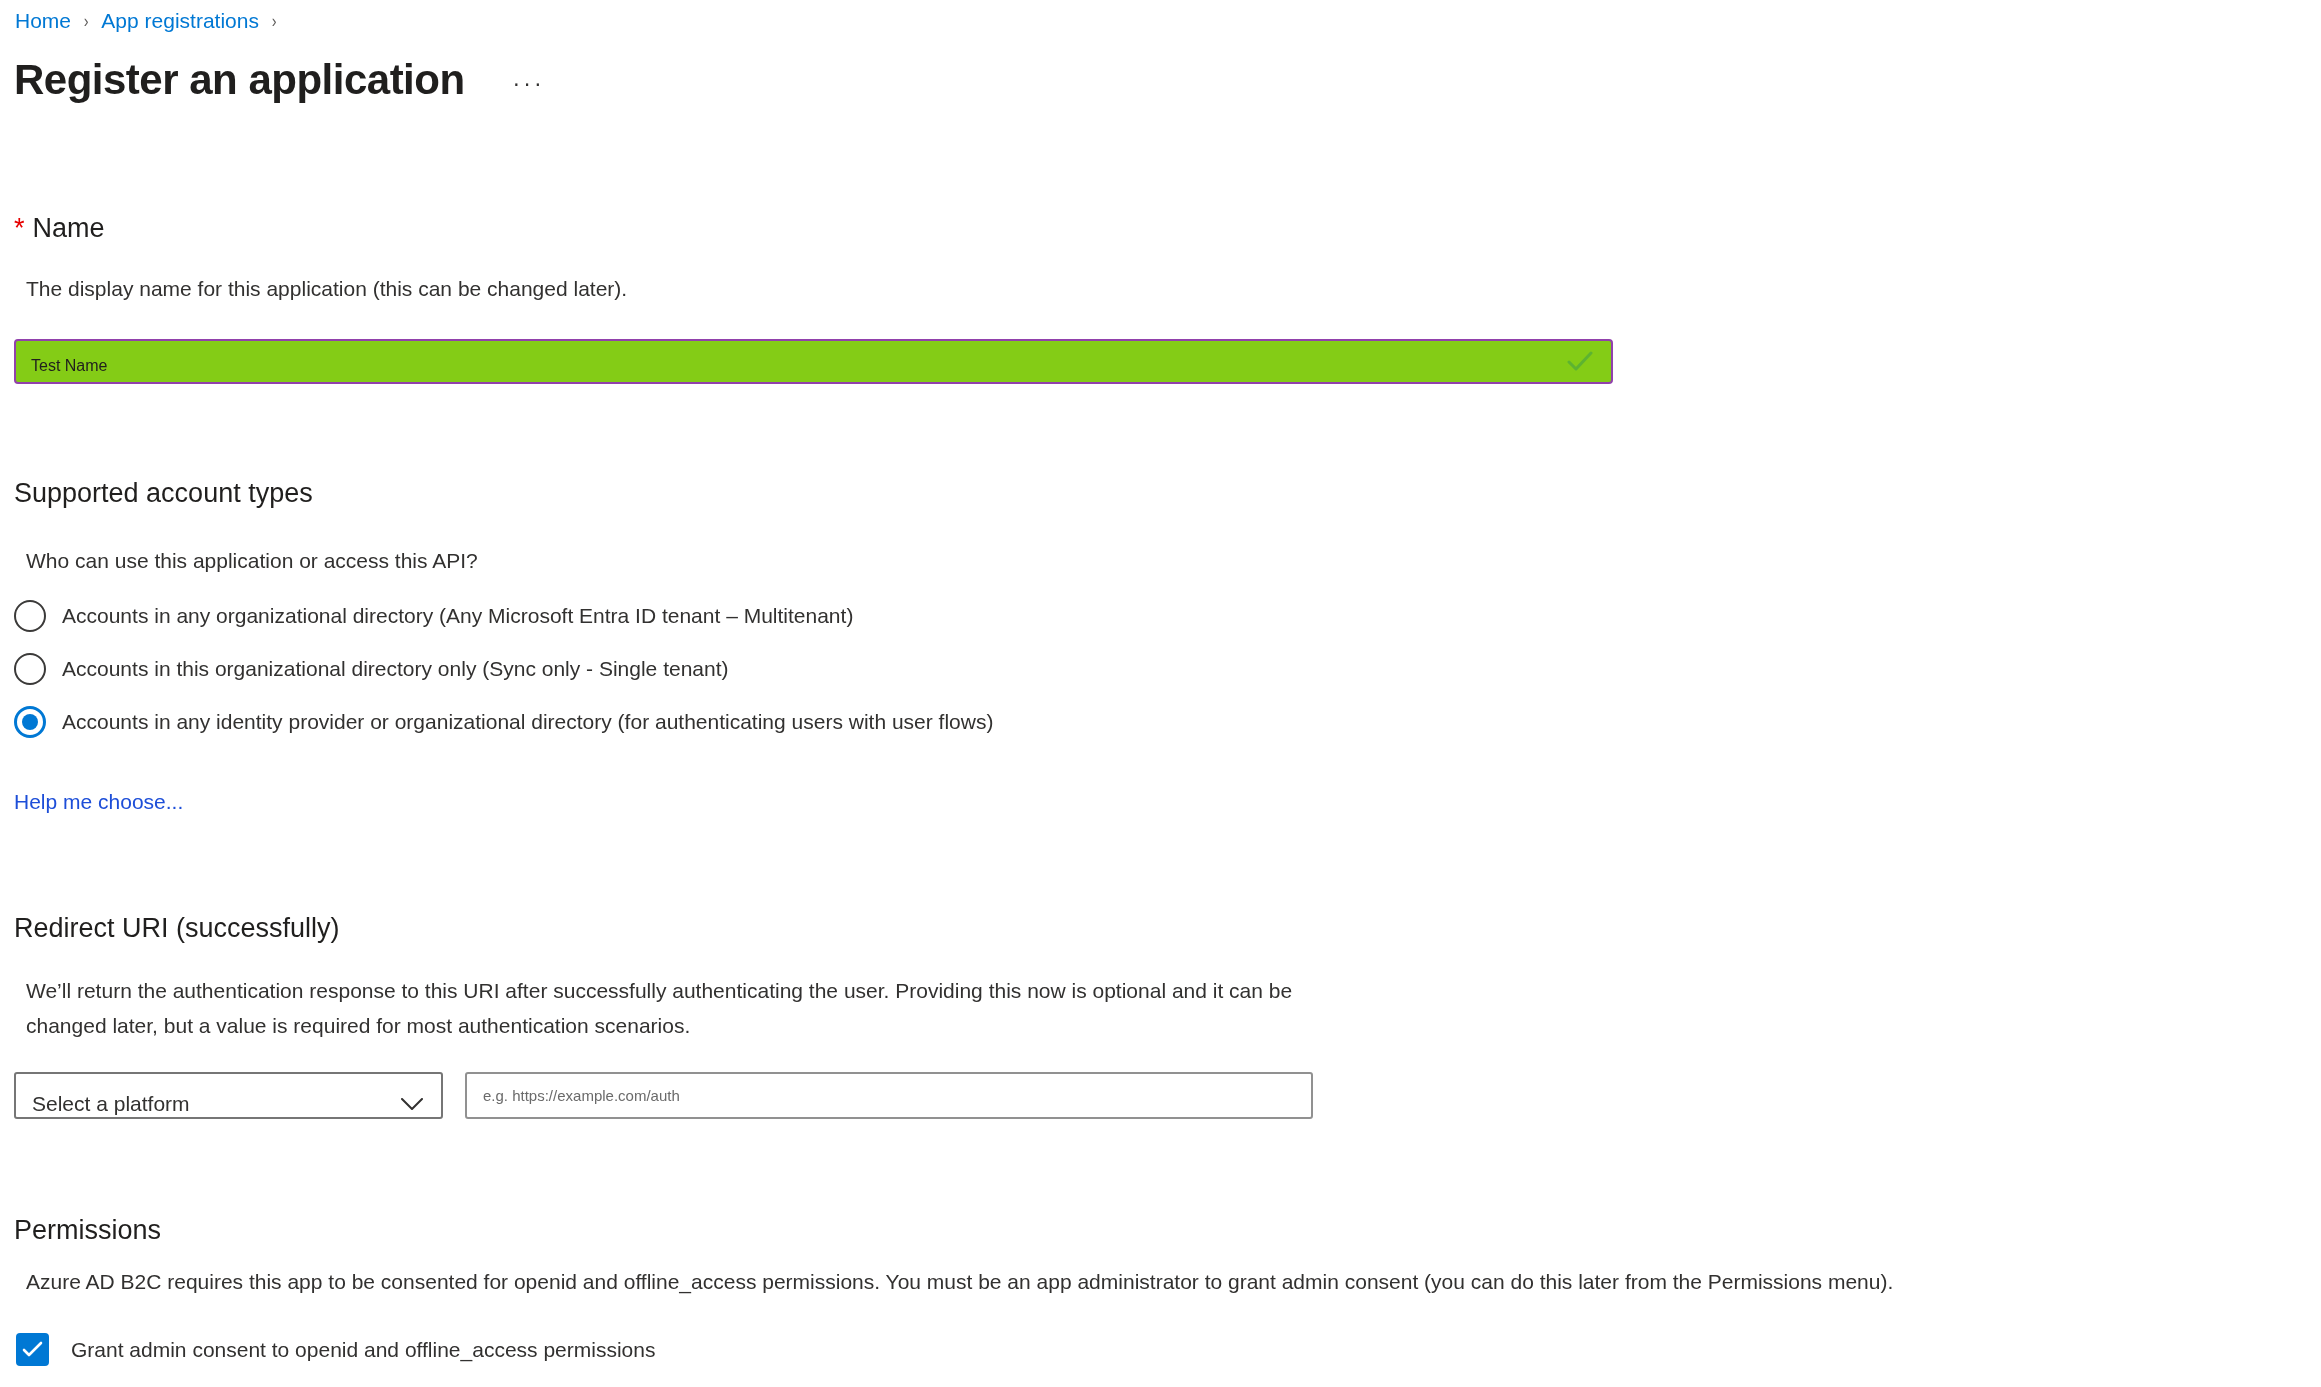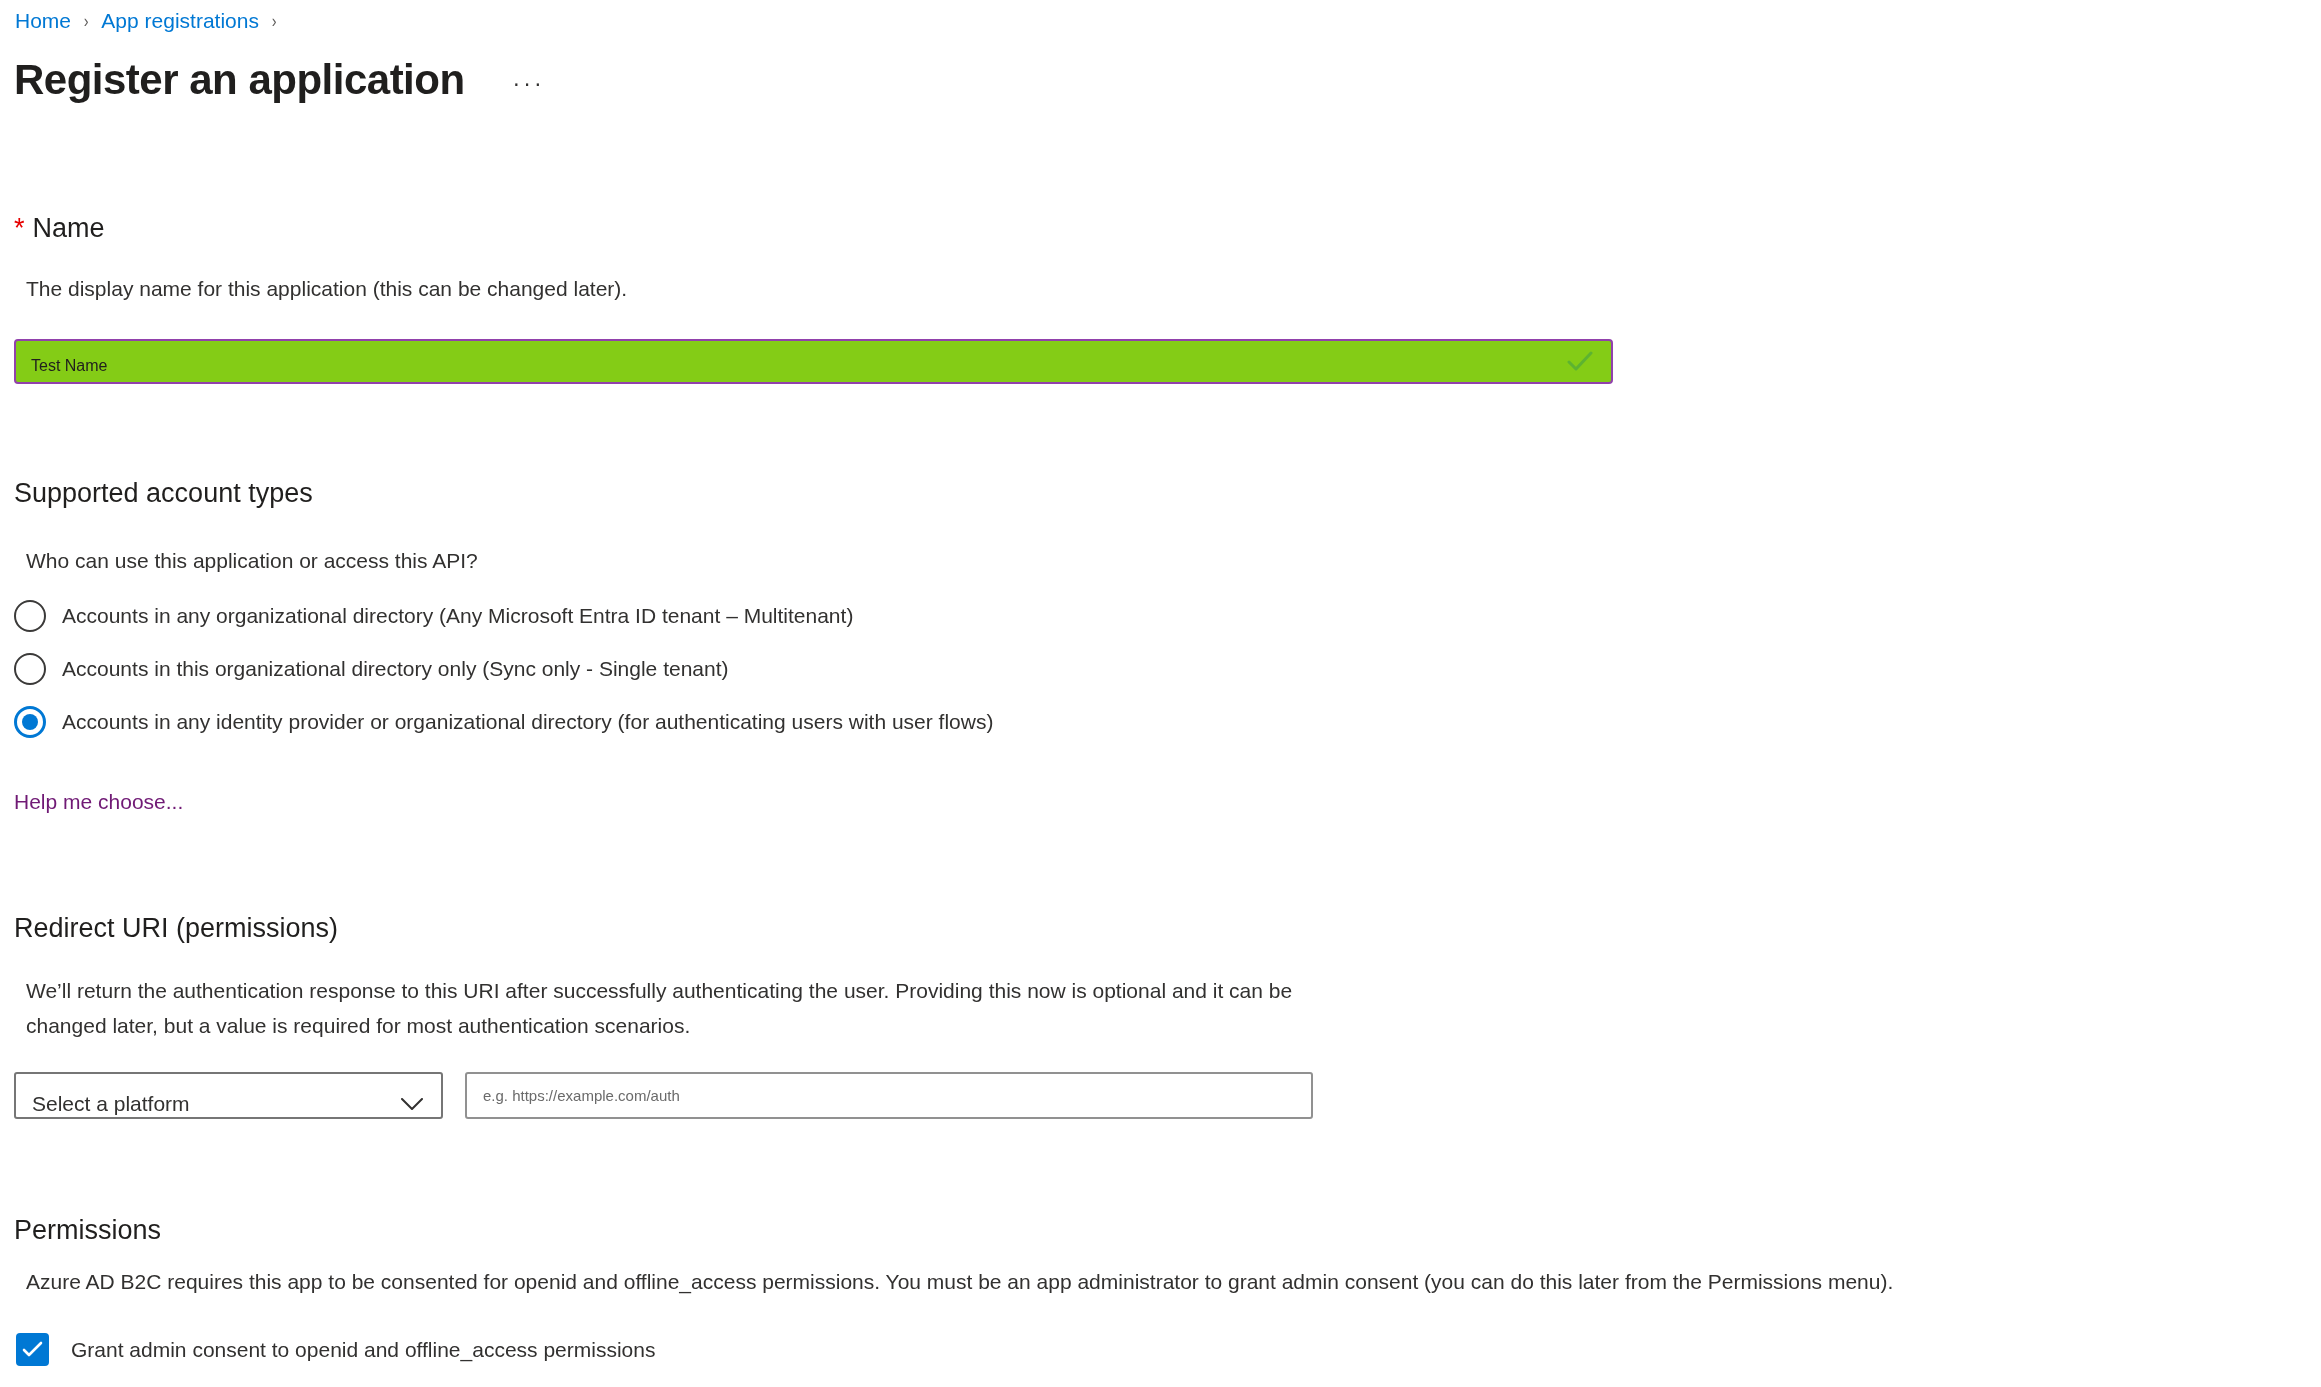--- a/index.html
+++ b/index.html
@@ -151,21 +151,21 @@
     margin-left: 16px;
     font-size: 21px;
     color: #323130;
   }
 
   .help-link {
     position: absolute;
     left: 14px;
     top: 790px;
     font-size: 21px;
-    color: #701a75;
+    color: #1d4ed8;
     cursor: pointer;
     text-decoration: none;
   }
 
   
   .ru-desc {
     top: 973px;
     line-height: 35px;
     width: 1600px;
   }
@@ -281,21 +281,21 @@
     <div class="radio-row selected">
       <span class="radio-outer">
           <span class="radio-dot"></span>
         </span>
       <span class="radio-label">Accounts in any identity provider or organizational directory (for authenticating users with user flows)</span>
     </div>
   </div>
 
   <a class="help-link">Help me choose...</a>
 
-  <div class="section-heading" style="top:913px;">Redirect URI (permissions)</div>
+  <div class="section-heading" style="top:913px;">Redirect URI (successfully)</div>
   <div class="body-text ru-desc">
     <div>We’ll return the authentication response to this URI after successfully authenticating the user. Providing this now is optional and it can be</div>
     <div>changed later, but a value is required for most authentication scenarios.</div>
   </div>
 
   <div class="controls-row">
     <div class="platform-select">
       <span>Select a platform</span>
       <svg class="chevron-down" viewBox="0 0 22 12">
         <polyline points="1,1 11,11 21,1" fill="none" stroke="#323130" stroke-width="2" stroke-linecap="round" stroke-linejoin="round"></polyline>

